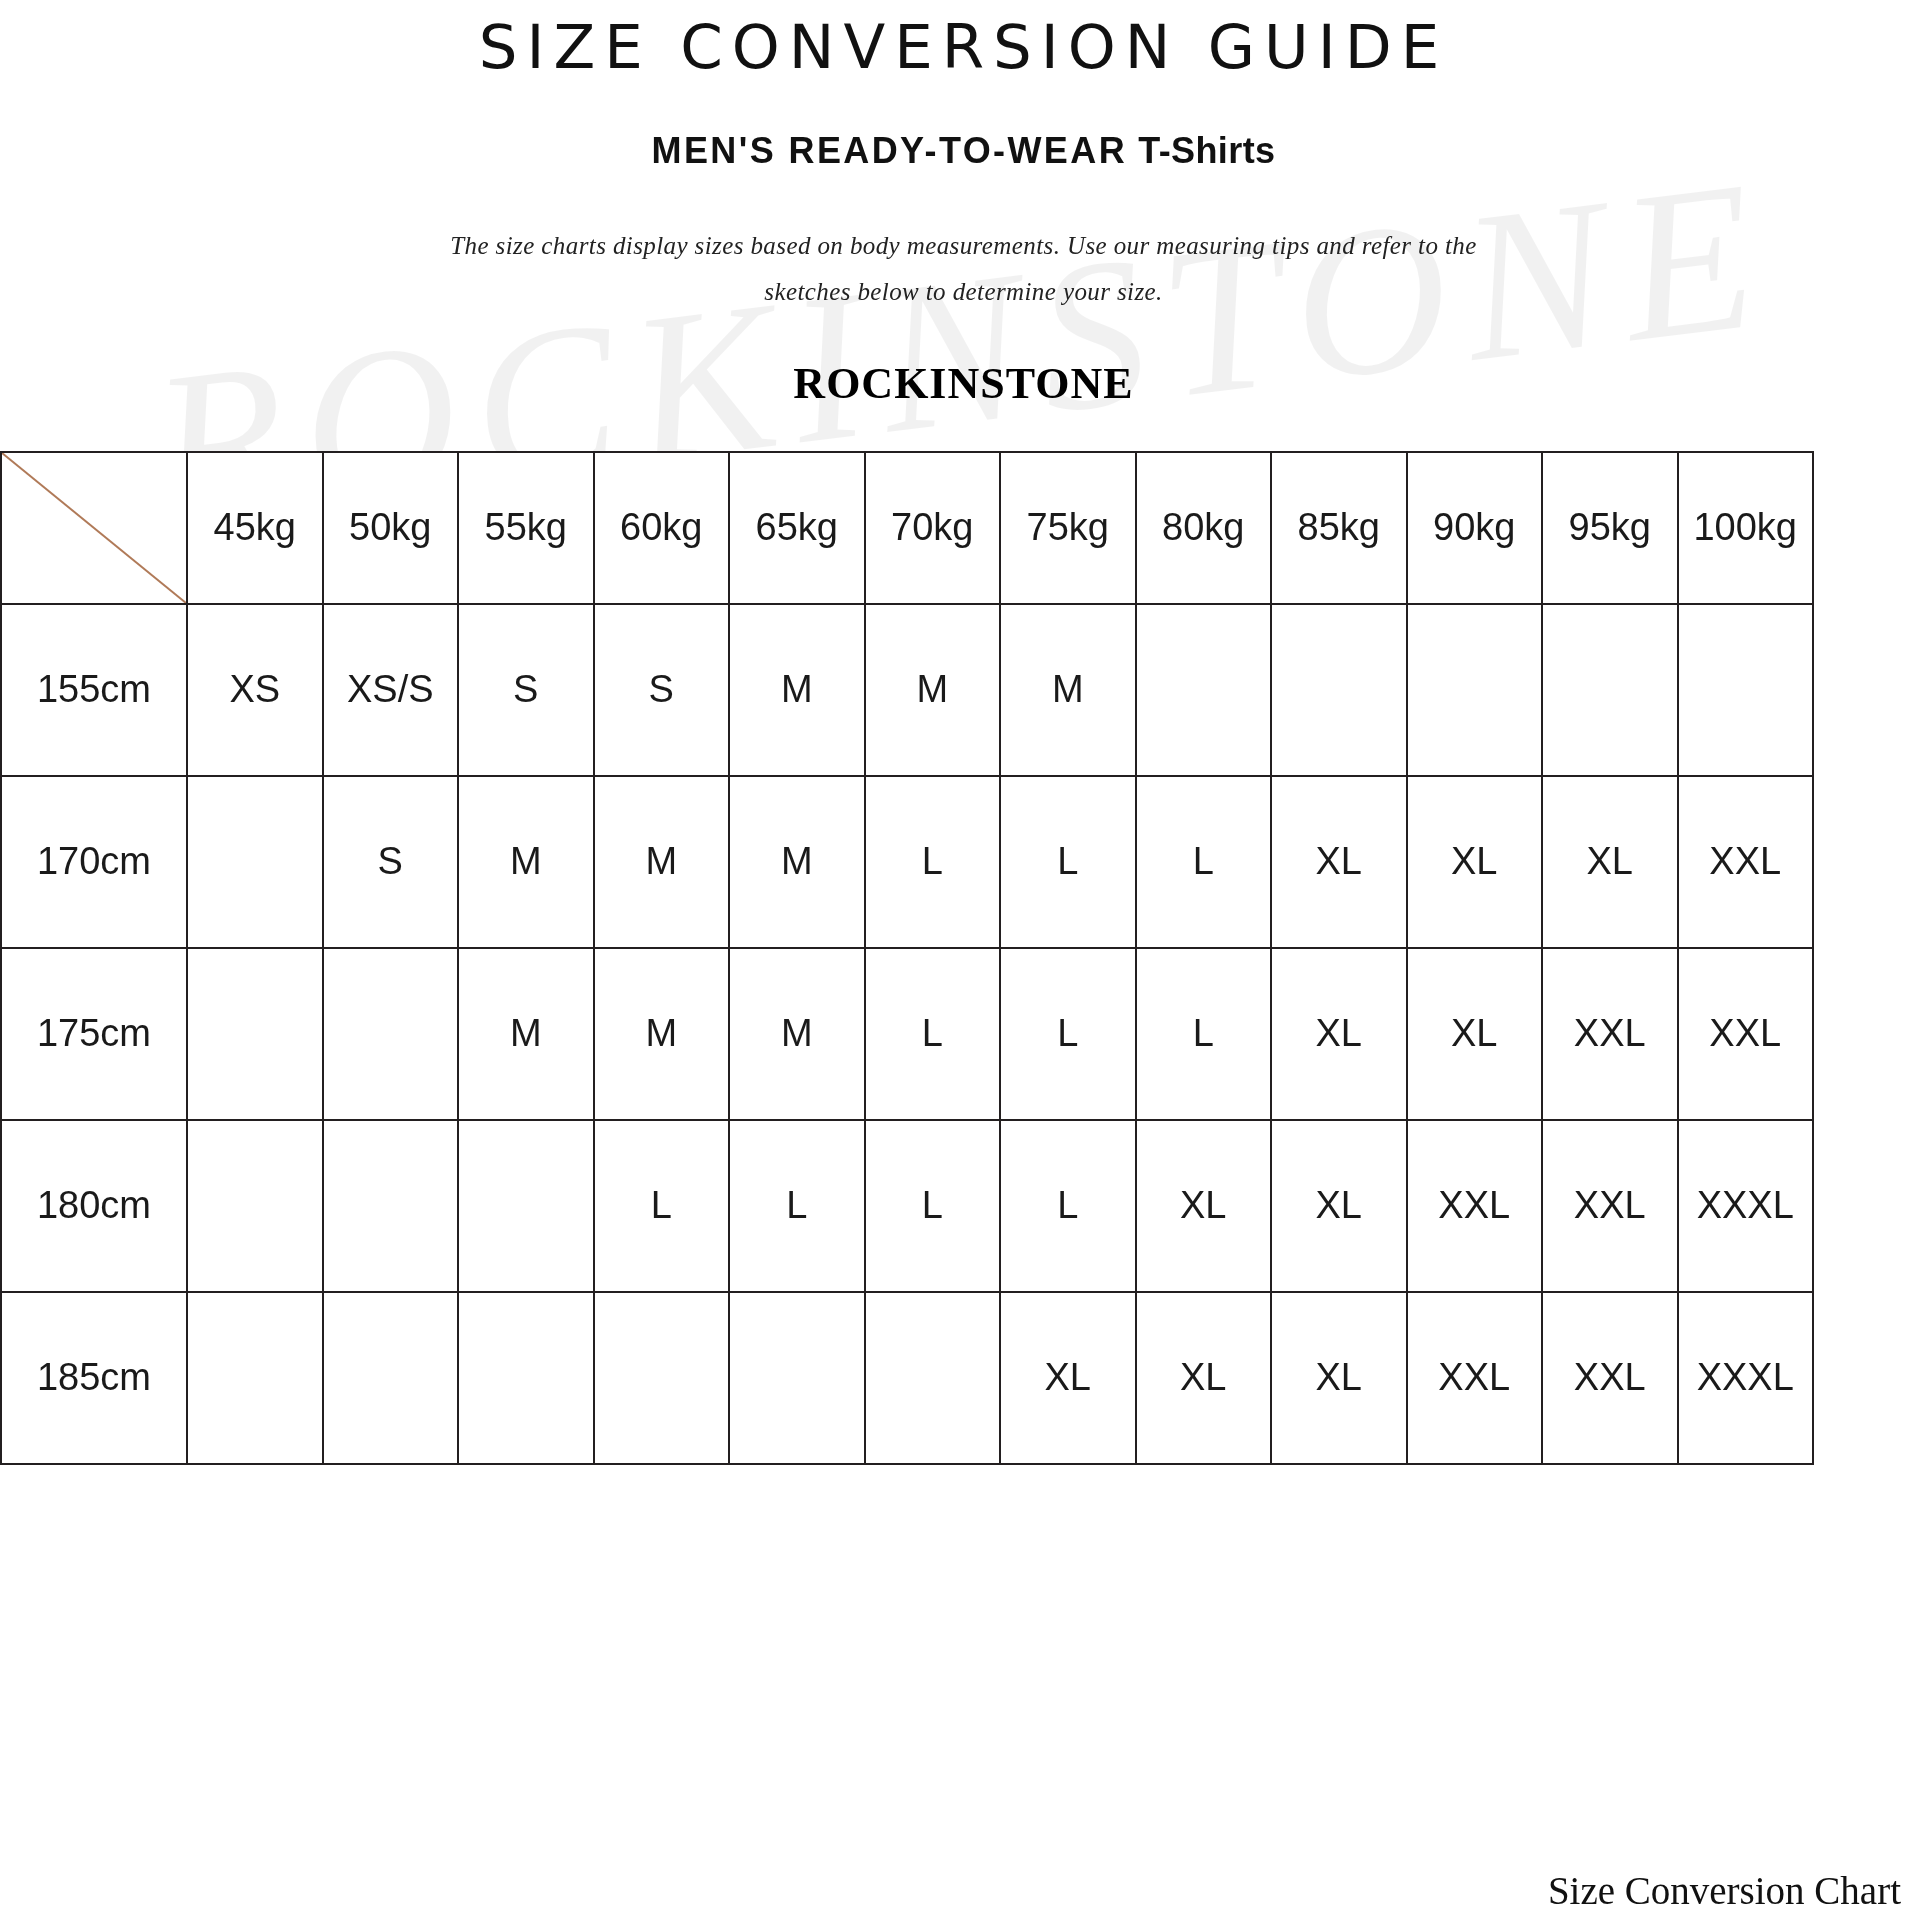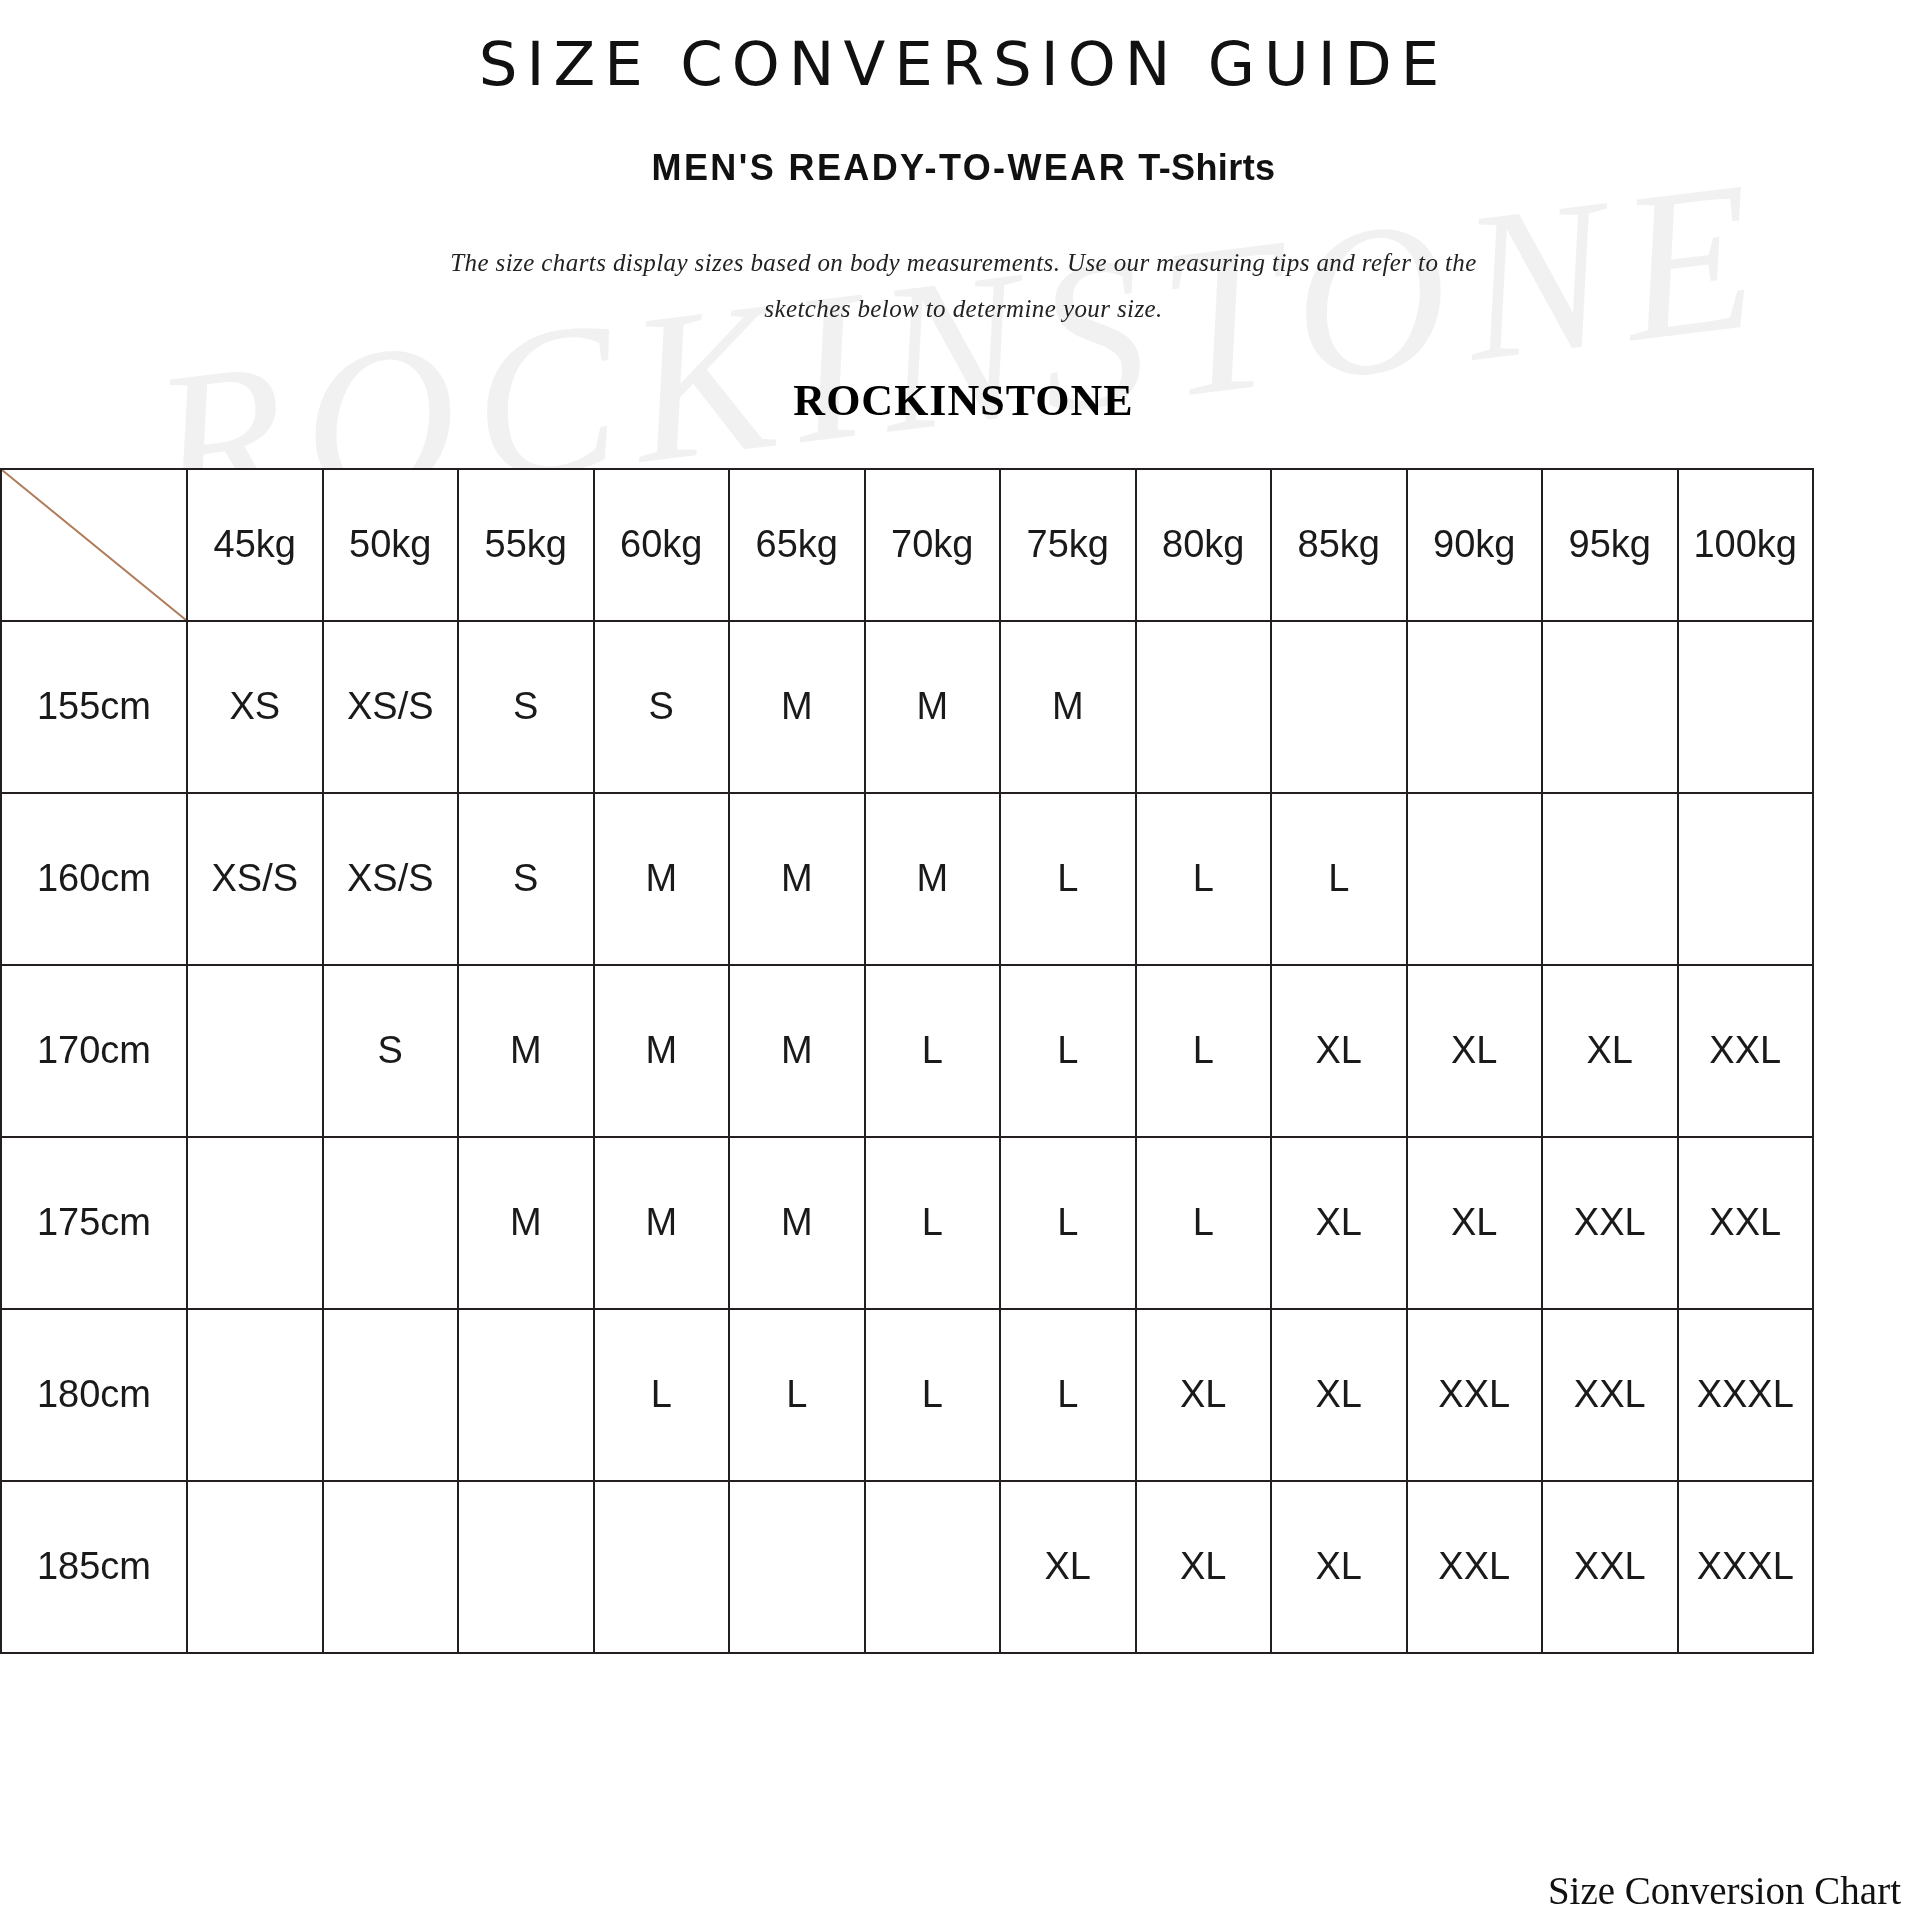--- a/index.html
+++ b/index.html
@@ -38,21 +38,21 @@
     white-space: nowrap;
     user-select: none;
     pointer-events: none;
     z-index: 0;
   }
 
   
   .header {
     position: relative;
     z-index: 2;
-    padding-top: 20px;
+    padding-top: 3px;
   }
   .main-title {
     text-align: center;
     font-family: "DejaVu Sans", sans-serif;
     font-size: 61px;
     font-weight: 400;
     letter-spacing: 9px;
     color: #111;
     margin: 0;
     padding-top: 8px;
@@ -211,35 +211,20 @@
             <td class="fill-m">M</td>
             <td class="fill-m">M</td>
             <td class="fill-m">M</td>
             <td class="fill-none"></td>
             <td class="fill-none"></td>
             <td class="fill-none"></td>
             <td class="fill-none"></td>
             <td class="fill-none"></td>
           </tr>
           <tr>
-            <td class="row-head">160cm</td>
-            <td class="fill-xs">XS/S</td>
-            <td class="fill-xs">XS/S</td>
-            <td class="fill-xs">S</td>
-            <td class="fill-m">M</td>
-            <td class="fill-m">M</td>
-            <td class="fill-m">M</td>
-            <td class="fill-l">L</td>
-            <td class="fill-l">L</td>
-            <td class="fill-l">L</td>
-            <td class="fill-none"></td>
-            <td class="fill-none"></td>
-            <td class="fill-none"></td>
-          </tr>
-          <tr>
             <td class="row-head">170cm</td>
             <td class="fill-none"></td>
             <td class="fill-xs">S</td>
             <td class="fill-m">M</td>
             <td class="fill-m">M</td>
             <td class="fill-m">M</td>
             <td class="fill-l">L</td>
             <td class="fill-l">L</td>
             <td class="fill-l">L</td>
             <td class="fill-xl">XL</td>

